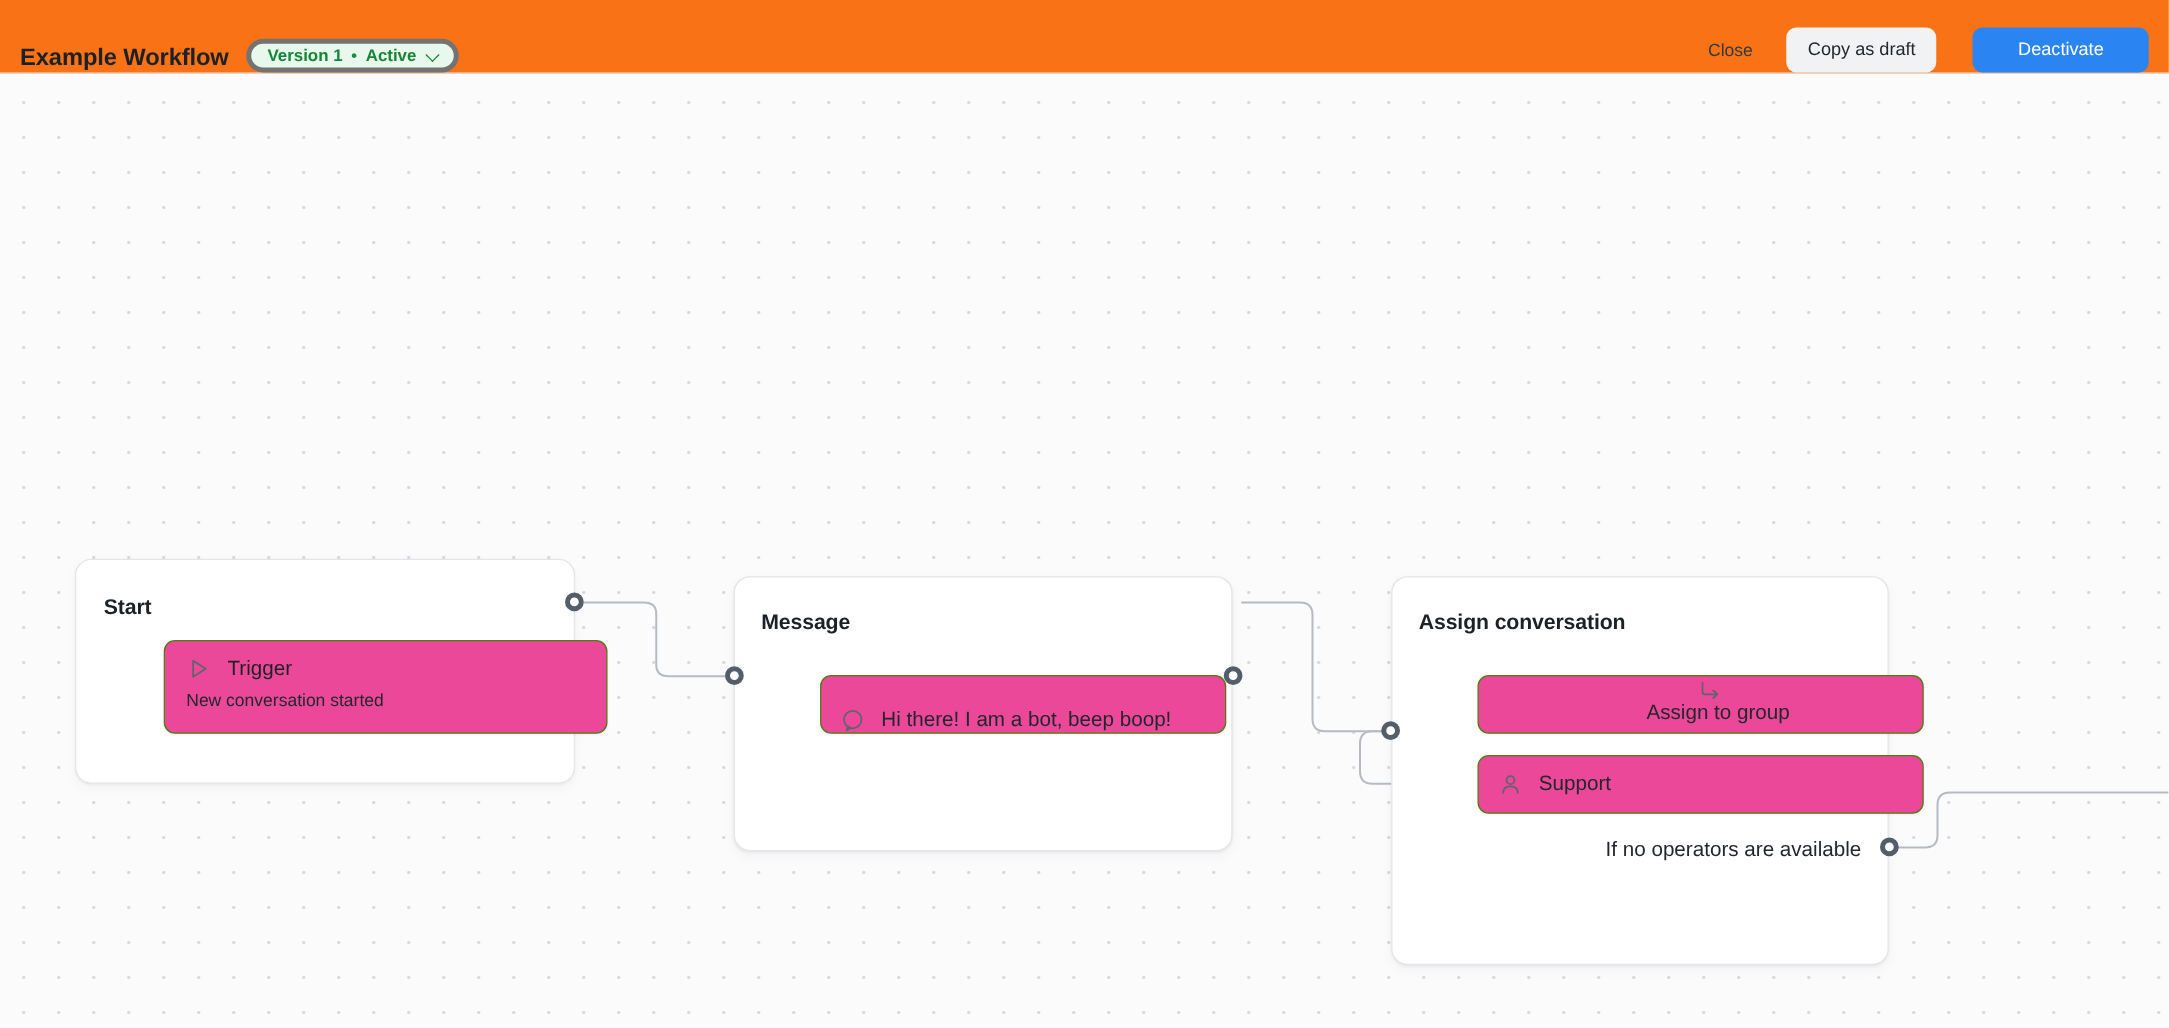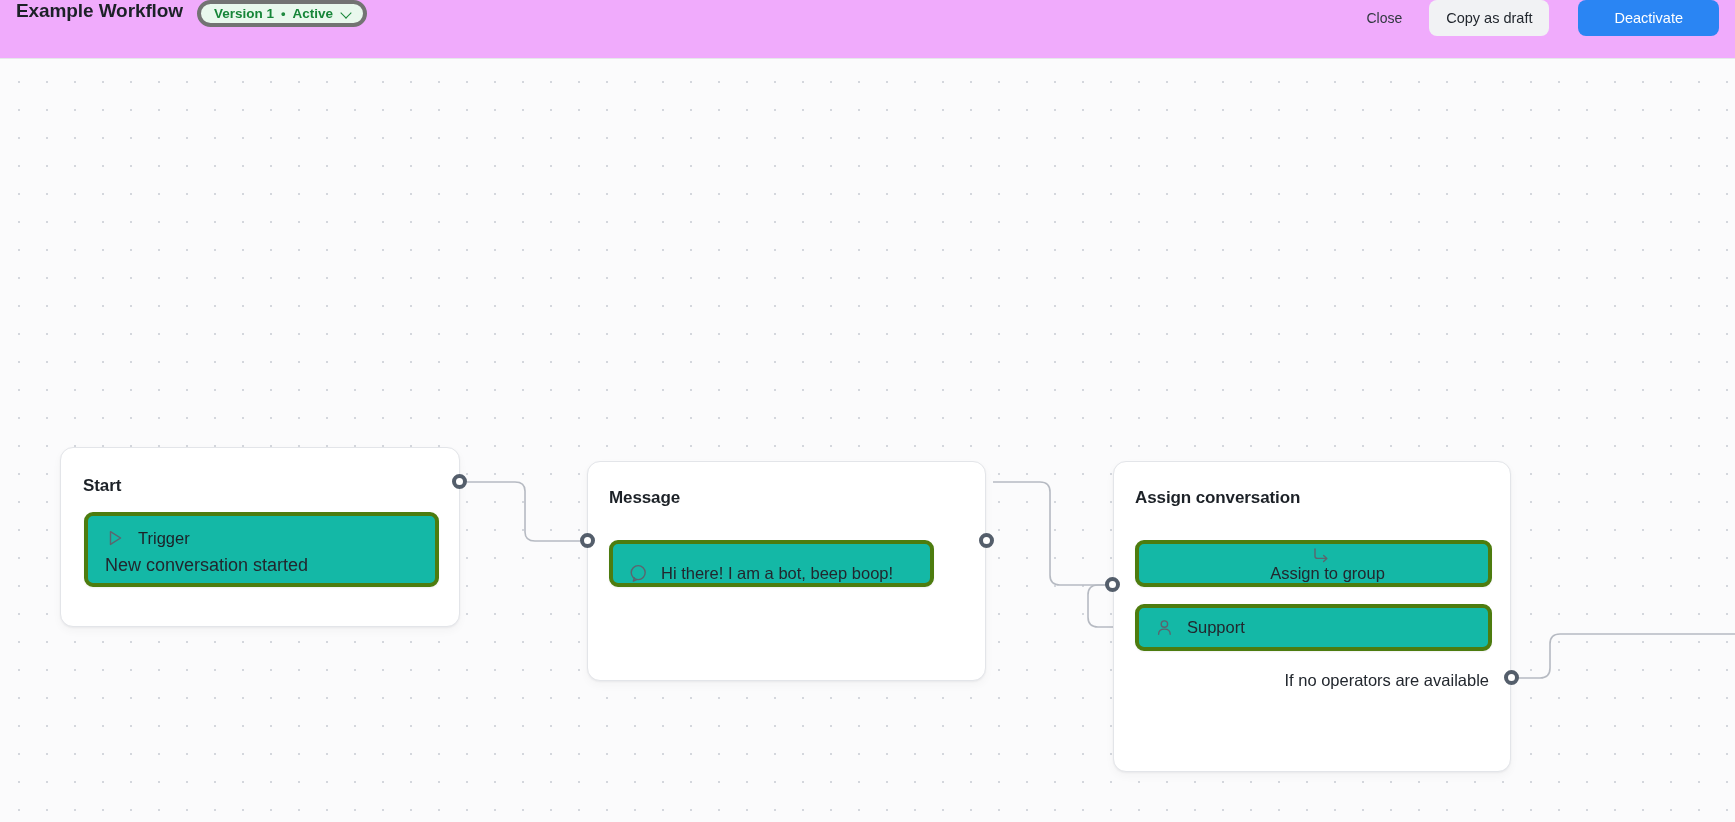--- a/index.html
+++ b/index.html
@@ -11,24 +11,24 @@
     font-family: "Liberation Sans", sans-serif;
     background: #ffffff;
   }
 
   
   .header {
     position: absolute;
     top: 0; left: 0;
     width: 1735px;
     height: 59px;
-    background: #f0abfc;
+    background: #f97316;
     border-bottom: 1px solid #e6e8eb;
     display: flex;
-    align-items: flex-start;
+    align-items: flex-end;
     z-index: 40;
   }
 
   .wf-title {
     margin-left: 16px;
     font-size: 19px;
     font-weight: 700;
     color: #1c2127;
     letter-spacing: -0.1px;
     white-space: nowrap;
@@ -144,24 +144,25 @@
   }
 
   .node-title {
     font-size: 17px;
     font-weight: 700;
     color: #1c2127;
     letter-spacing: -0.1px;
   }
 
   .subcard {
-    background: #14b8a6;
-    border: 4px solid #4d7c0f;
+    background: #ec4899;
+    border: 1px solid #4d7c0f;
     border-radius: 9px;
     box-shadow: 0 1px 2px rgba(20,28,40,.06);
+    margin-left: 47px;
   }
 
   .row {
     display: flex;
     align-items: center;
     gap: 13px;
   }
 
   .icon {
     width: 20px; height: 20px;
@@ -184,21 +185,21 @@
     position: absolute;
     left: 23px; top: 64px;
     width: 355px; height: 75px;
     padding: 12px 0 0 17px;
   }
   .trigger-name {
     font-size: 16.5px;
     color: #1c2127;
   }
   .trigger-sub {
-    font-size: 18px;
+    font-size: 14px;
     color: #22272e;
     margin-top: 7px;
     margin-left: 0px;
   }
 
   
   #node-message { left: 587px; top: 402px; width: 399px; height: 220px; }
   #node-message .node-title { position: absolute; left: 21px; top: 26px; }
   #node-message .subcard {
     position: absolute;

